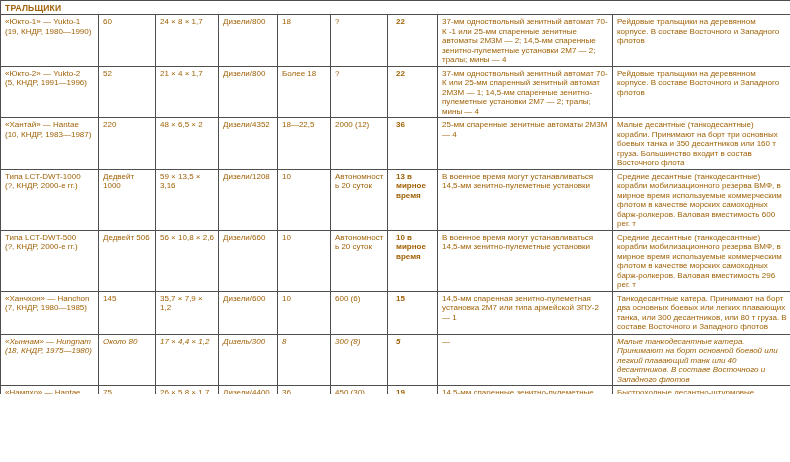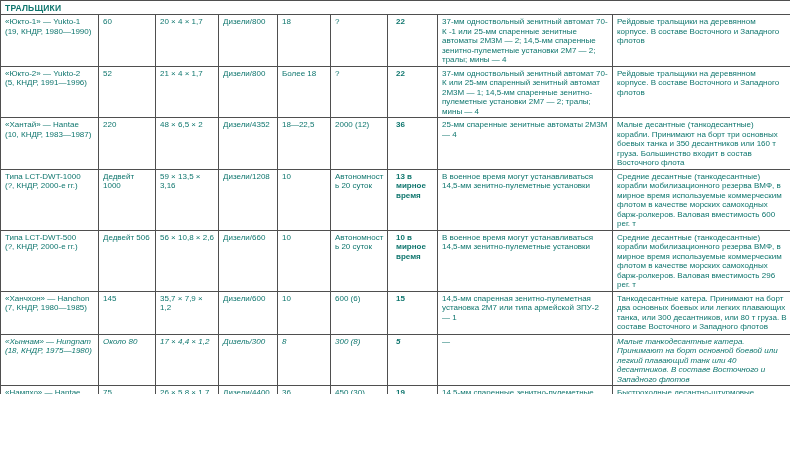--- a/index.html
+++ b/index.html
@@ -1,17 +1,17 @@
 <!DOCTYPE html>
 <html><head>
 <meta charset="utf-8">
 <style>
   html,body{margin:0;padding:0;background:#ffffff;}
   .page{width:790px;height:394px;background:#fff;overflow:hidden;
-        font-family:"Liberation Sans","DejaVu Sans",sans-serif;color:#0f766e;}
+        font-family:"Liberation Sans","DejaVu Sans",sans-serif;color:#a16207;}
   table{border-collapse:collapse;width:789px;table-layout:fixed;}
   td{border:1px solid #4f4f4f;vertical-align:top;
      padding:2px 3px 1px 4px;font-size:8px;line-height:9.5px;overflow:hidden;
      word-wrap:break-word;}
   tr.section-row td{font-weight:bold;font-size:8.5px;line-height:10px;
      letter-spacing:0.2px;padding-top:2px;}
   td.crew-cell{font-weight:bold;padding-left:8px;}
   .ship-name{white-space:normal;}
 </style>
 </head>
@@ -34,21 +34,21 @@
   <tr class="section-row" style="height: 13px;">
     <td colspan="9">ТРАЛЬЩИКИ</td>
   </tr>
 
   <tr style="height: 49px;">
     <td>
       <div class="ship-name">«Юкто-1» — Yukto-1</div>
       <div>(19, КНДР, 1980—1990)</div>
     </td>
     <td>60</td>
-    <td>20 × 4 × 1,7</td>
+    <td>24 × 8 × 1,7</td>
     <td>Дизели/800</td>
     <td>18</td>
     <td>?</td>
     <td class="crew-cell">22</td>
     <td>37-мм одноствольный зенитный автомат 70-К -1 или 25-мм спаренные зенитные автоматы 2М3М — 2; 14,5-мм спаренные зенитно-пулеметные установки 2М7 — 2; тралы; мины — 4</td>
     <td>Рейдовые тральщики на деревянном корпусе. В составе Восточного и Западного флотов</td>
   </tr>
 
   <tr style="height: 48px;">
     <td>

